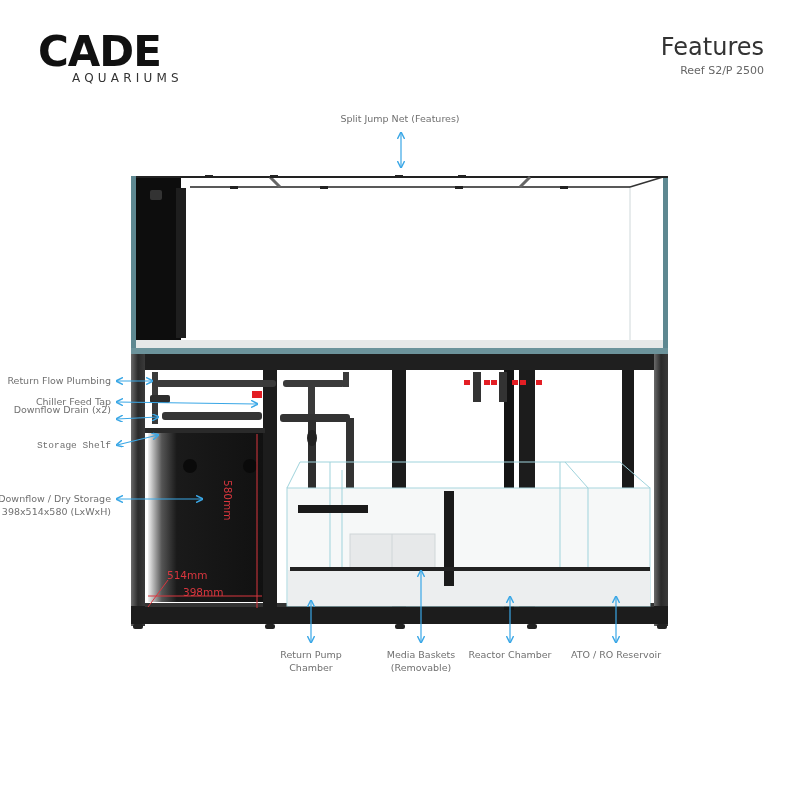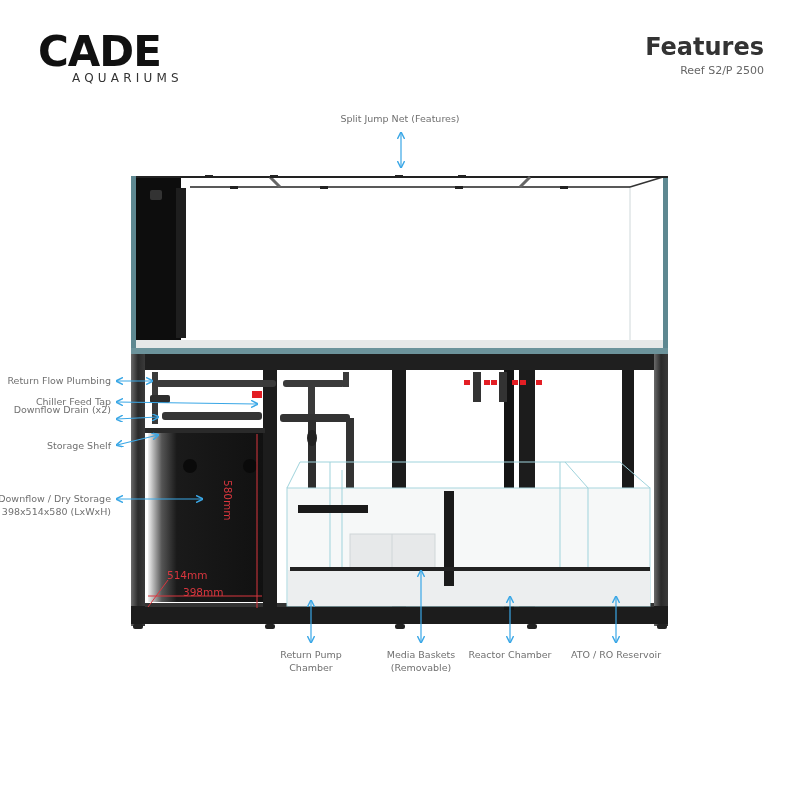--- a/index.html
+++ b/index.html
@@ -1,20 +1,20 @@
 <!DOCTYPE html>
 <html><head>
 <meta charset="utf-8">
 <style>
   html, body { margin: 0; padding: 0; background: #ffffff; }
   body { width: 800px; height: 800px; position: relative; overflow: hidden; font-family: "DejaVu Sans", sans-serif; color: #6b6b6b; }
   .abs { position: absolute; }
   .logo-word { left: 38px; top: 30px; font-family: "DejaVu Sans", sans-serif; font-weight: bold; font-size: 42px; letter-spacing: -1px; color: #111; line-height: 44px; }
   .logo-sub { left: 72px; top: 71px; font-size: 12px; letter-spacing: 4.2px; color: #333; }
-  .title { right: 36px; top: 33px; font-size: 24px; font-weight: 700; color: #333; text-align: left; }
+  .title { right: 36px; top: 33px; font-size: 24px; font-weight: 400; color: #333; text-align: left; }
   .subtitle { right: 36px; top: 64px; font-size: 11px; color: #666; text-align: right; }
   .lbl { font-size: 9.5px; color: #707070; line-height: 12.5px; white-space: nowrap; }
   .lbl-right { text-align: left; }
   .lbl-center { text-align: center; }
   .dim { font-size: 10.5px; color: #d9363e; }
   svg.diagram { position: absolute; left: 0; top: 0; }
 </style>
 </head>
 <body>
 
@@ -176,21 +176,21 @@
 
 <div class="abs dim" style="left:234px; top:480px; transform:rotate(90deg); transform-origin:left top;">580mm</div>
 <div class="abs dim" style="left:167px; top:569px;">514mm</div>
 <div class="abs dim" style="left:183px; top:586px;">398mm</div>
 
 <div class="abs lbl lbl-center" style="left:300px; top:113px; width:200px;">Split Jump Net (Features)</div>
 
 <div class="abs lbl lbl-right" style="right:689px; top:375px;">Return Flow Plumbing</div>
 <div class="abs lbl lbl-right" style="right:689px; top:396px;">Chiller Feed Tap</div>
 <div class="abs lbl lbl-right" style="right:689px; top:404px;">Downflow Drain (x2)</div>
-<div class="abs lbl lbl-right" style="right:689px; top:440px;">Storage Shelf</div>
+<div class="abs lbl lbl-right" style="right:689px; top:440px;font-family:Liberation Mono, monospace;">Storage Shelf</div>
 <div class="abs lbl lbl-right" style="right:689px; top:493px;">Downflow / Dry Storage</div>
 <div class="abs lbl lbl-right" style="right:689px; top:506px;">398x514x580 (LxWxH)</div>
 
 <div class="abs lbl lbl-center" style="left:261px; top:649px; width:100px;">
   <div>Return Pump</div>
   <div>Chamber</div>
 </div>
 <div class="abs lbl lbl-center" style="left:371px; top:649px; width:100px;">
   <div>Media Baskets</div>
   <div>(Removable)</div>

